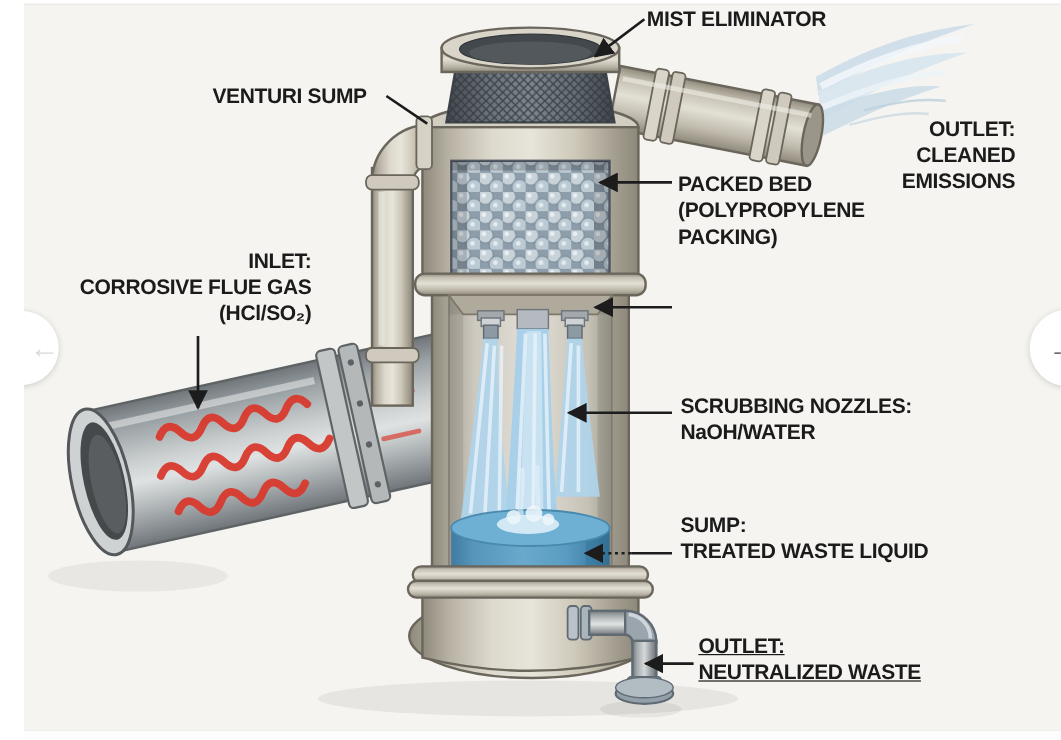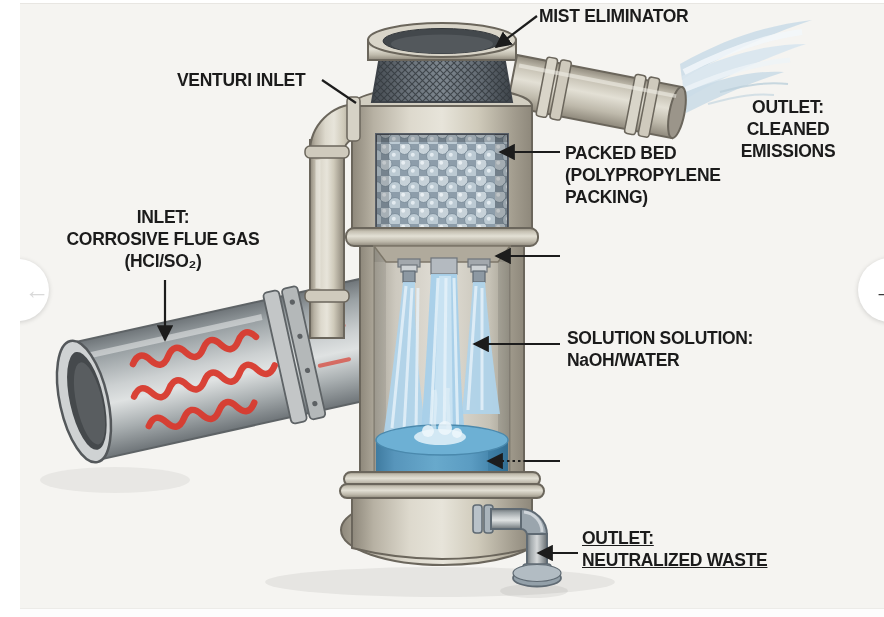--- a/index.html
+++ b/index.html
@@ -5,21 +5,21 @@
   html,body{margin:0;padding:0;background:#ffffff;}
   .stage{position:relative;width:884px;height:617px;overflow:hidden;background:#ffffff;
          font-family:"Liberation Sans","DejaVu Sans",sans-serif;margin-left:20px;}
   .canvas-bg{position:absolute;left:0;top:4px;width:874px;height:604px;background:#f5f4f1;}
   .top-hairline{position:absolute;left:0;top:3px;width:874px;height:1px;background:#e8e6e2;}
   .right-strip{position:absolute;right:0;top:0;width:10px;height:617px;background:#fbfbfa;border-left:1px solid #e7e5e2;}
   .bottom-strip{position:absolute;left:0;top:608px;width:884px;height:9px;background:#fdfdfd;border-top:1px solid #ecebe8;}
   svg.diagram{position:absolute;left:0;top:0;}
   .lbl{position:absolute;color:#1b1b1b;font-weight:bold;font-size:17.5px;line-height:22px;
        letter-spacing:-0.3px;white-space:pre-line;}
-  .lbl.center{transform:translateX(-50%);text-align:center;}
+  .lbl.center{transform:translateX(-50%);text-align:right;}
   .navbtn{position:absolute;border-radius:50%;background:#ffffff;
           box-shadow:0 1px 5px rgba(0,0,0,0.16);display:flex;align-items:center;justify-content:center;
           cursor:pointer;user-select:none;}
   .navbtn.prev{left:-33px;top:259px;width:62px;height:62px;}
   .navbtn.next{left:838px;top:258px;width:64px;height:64px;}
   .navbtn .glyph{font-size:25px;line-height:1;}
   .navbtn.prev .glyph{color:#d9d9d9;margin-left:38px;}
   .navbtn.next .glyph{color:#3a3a3a;margin-right:8px;}
 </style>
 </head>
@@ -263,31 +263,33 @@
       <path d="M540,256 L476,256" marker-end="url(#arrow)"></path>
       <path d="M540,344 L454,344" marker-end="url(#arrow)"></path>
       <path d="M540,461 L506,461"></path>
       <path d="M506,461 L468,461" stroke-dasharray="2.5,3" marker-end="url(#arrow)"></path>
       <path d="M558,553 L518,553" marker-end="url(#arrow)"></path>
       <path d="M145,280 L145,340" marker-end="url(#arrow)"></path>
     </g>
   </svg>
 
   <div class="lbl" style="left:519px;top:5px;">MIST ELIMINATOR</div>
-  <div class="lbl" style="left:157px;top:69px;">VENTURI INLET</div>
+  <div class="lbl" style="left:157px;top:69px;">VENTURI SUMP</div>
   <div class="lbl center" style="left:768px;top:96px;">OUTLET: CLEANED
 EMISSIONS</div>
   <div class="lbl" style="left:545px;top:142px;">PACKED BED
 (POLYPROPYLENE
 PACKING)</div>
   <div class="lbl center" style="left:143px;top:206px;">INLET:
 CORROSIVE FLUE GAS
 (HCl/SO₂)</div>
-  <div class="lbl" style="left:547px;top:327px;">SOLUTION SOLUTION:
+  <div class="lbl" style="left:547px;top:327px;">SCRUBBING NOZZLES:
 NaOH/WATER</div>
+  <div class="lbl" style="left:547px;top:426px;">SUMP:
+TREATED WASTE LIQUID</div>
   <div class="lbl" style="left:562px;top:527px;text-decoration:underline;">OUTLET:
 NEUTRALIZED WASTE</div>
 
   <div class="right-strip"></div>
   <div class="bottom-strip"></div>
 
   <div class="navbtn prev">
     <span class="glyph">←</span>
   </div>
   <div class="navbtn next">

